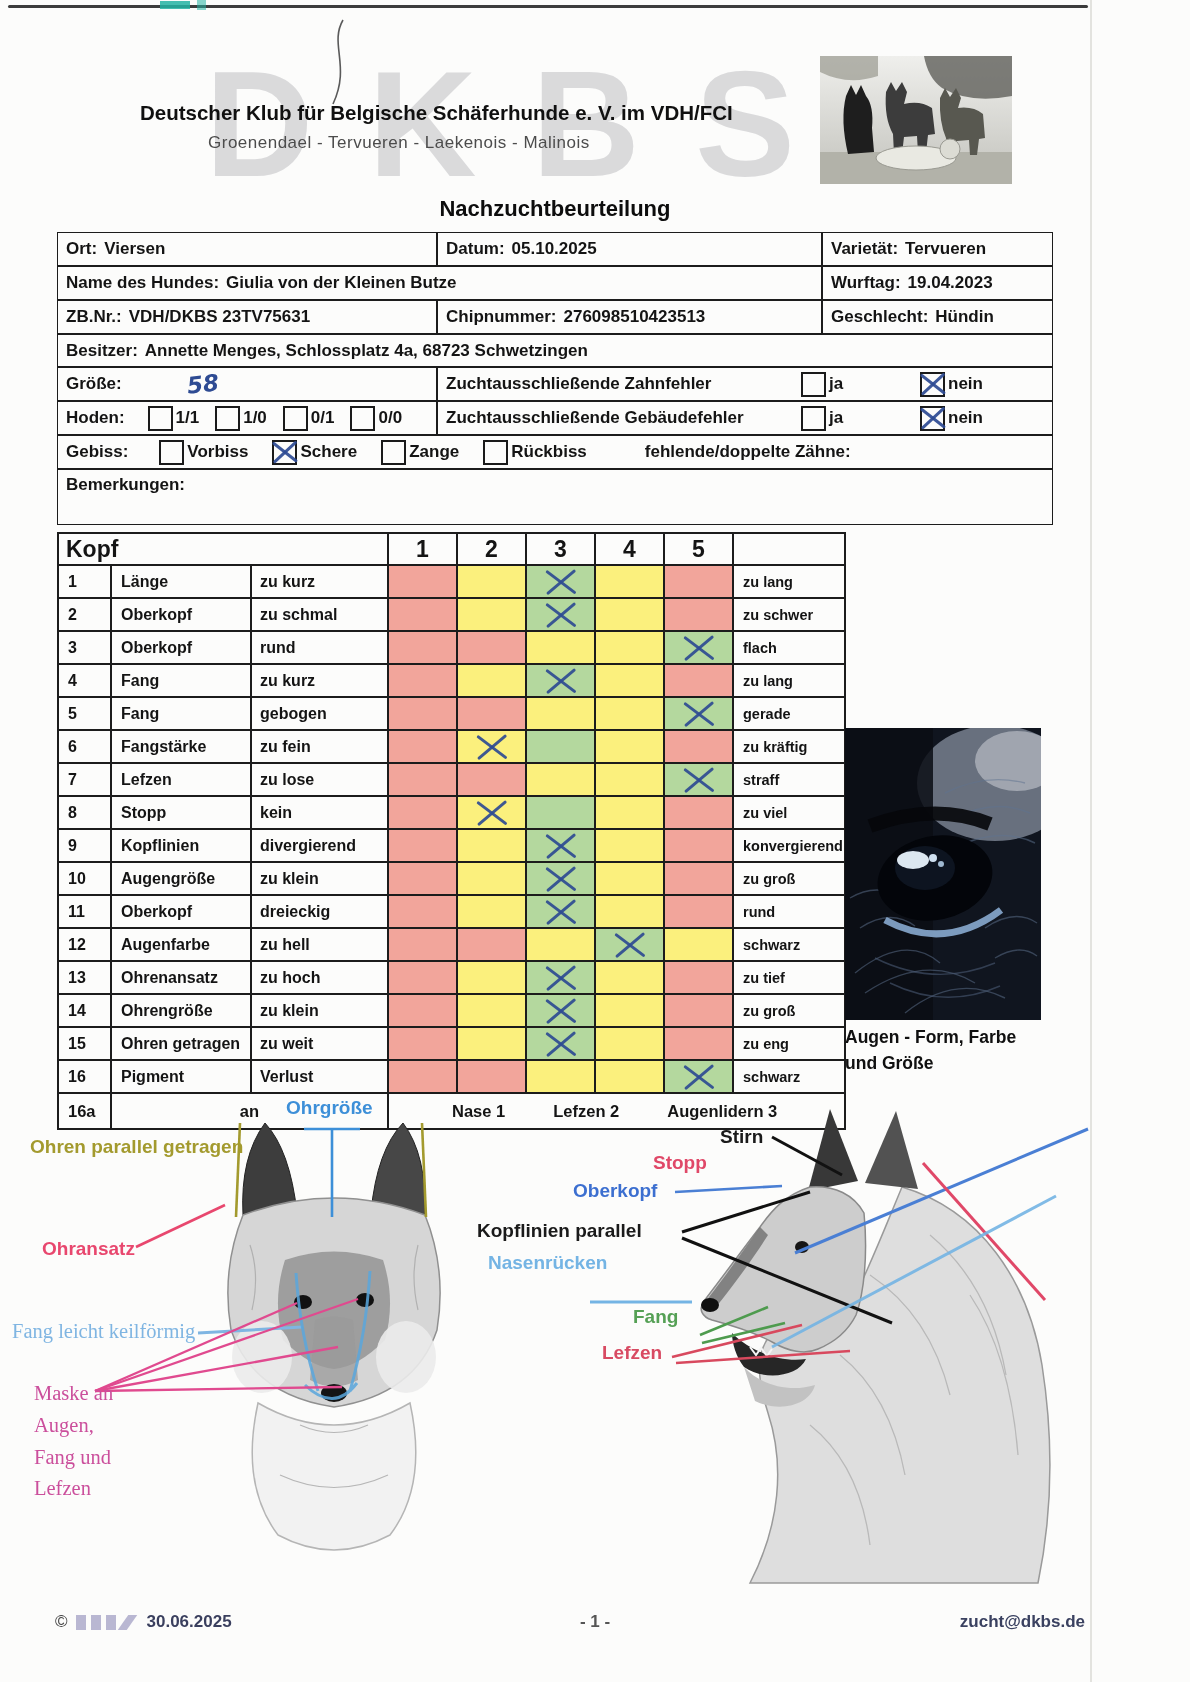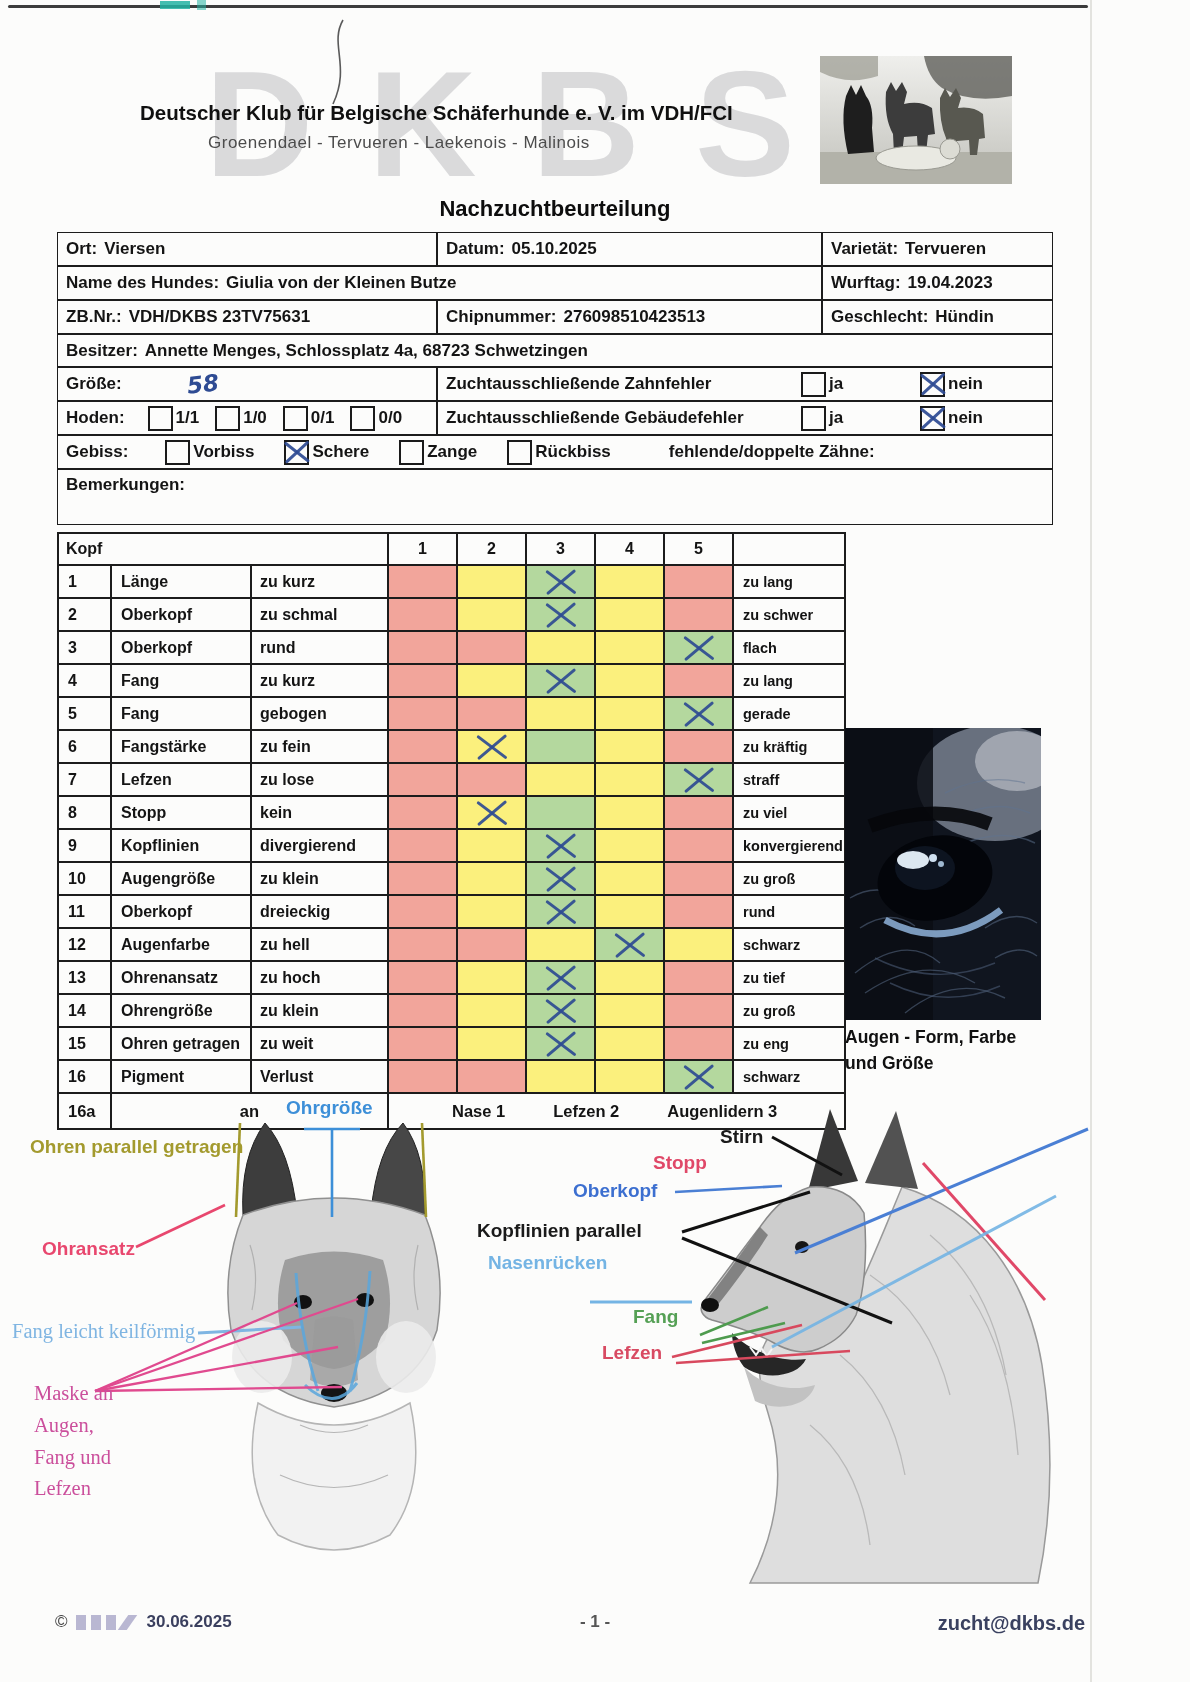--- a/index.html
+++ b/index.html
@@ -40,27 +40,27 @@
       position:relative;vertical-align:middle;flex:none;}
   .cb.checked::before,.cb.checked::after{content:"";position:absolute;left:50%;top:50%;
       width:31px;height:2.6px;background:#2e4b93;border-radius:3px;opacity:.93;}
   .cb.checked::before{transform:translate(-50%,-50%) rotate(38deg);}
   .cb.checked::after{transform:translate(-50%,-50%) rotate(-43deg);}
   .cbgroup{display:inline-flex;align-items:center;justify-content:flex-end;}
   .cbgroup .cblabel{margin-left:3px;}
   .ja-pos{position:absolute;left:363px;}
   .nein-pos{position:absolute;left:482px;}
   .hoden-gap{margin-left:16px;}
-  .gebiss-gap{margin-left:30px;}
+  .gebiss-gap{margin-left:24px;}
   .fehlende{margin-left:58px;}
 
   
   table.kopf{position:absolute;left:57px;top:532px;border-collapse:collapse;table-layout:fixed;}
   table.kopf th,table.kopf td{border:2px solid #1c1c1c;font-weight:600;color:#141414;}
-  table.kopf thead th{height:28px;font-size:16px;text-align:center;}
+  table.kopf thead th{height:28px;font-size:23px;text-align:center;}
   .th-kopf{text-align:left !important;padding-left:7px;font-size:18px;}
   table.kopf tbody td{height:29px;}
   .t-num{padding-left:9px;font-size:16px;text-align:left;}
   .t-merk{padding-left:9px;font-size:16px;text-align:left;}
   .t-lab{padding-left:8px;font-size:16px;text-align:left;margin-left:23px;}
   .t-right{font-size:14.5px;padding-left:9px;white-space:nowrap;}
   .t-scale{position:relative;}
   .xcell::before,.xcell::after{content:"";position:absolute;left:50%;top:50%;
       width:37px;height:2.7px;background:#2e4b93;border-radius:3px;opacity:.92;}
   .xcell::before{transform:translate(-50%,-50%) rotate(37deg);}
@@ -82,21 +82,21 @@
   .maske div{line-height:1.55;}
 
   
   .footer-left{position:absolute;left:55px;top:1612px;display:flex;align-items:center;
                font-size:17px;color:#444;}
   .lgblk{width:10px;height:15px;background:#b9b7d2;display:inline-block;margin-right:5px;}
   .lgblk.slant{transform:skewX(-35deg);width:9px;margin-left:2px;}
   .f-date{margin-left:10px;color:#3a3f5e;font-weight:600;}
   .footer-page{position:absolute;left:540px;top:1612px;width:110px;text-align:center;
                font-size:17px;color:#555;font-weight:600;}
-  .footer-email{position:absolute;right:105px;top:1612px;font-size:20px;color:#3a4160;
+  .footer-email{position:absolute;right:105px;top:1612px;font-size:17px;color:#3a4160;
                 font-weight:600;text-decoration:none;}
 </style>
 </head>
 <body>
 
 <div class="page">
 
   <div class="scan-topline"></div>
   <div class="teal-a"></div>
   <div class="teal-b"></div>

